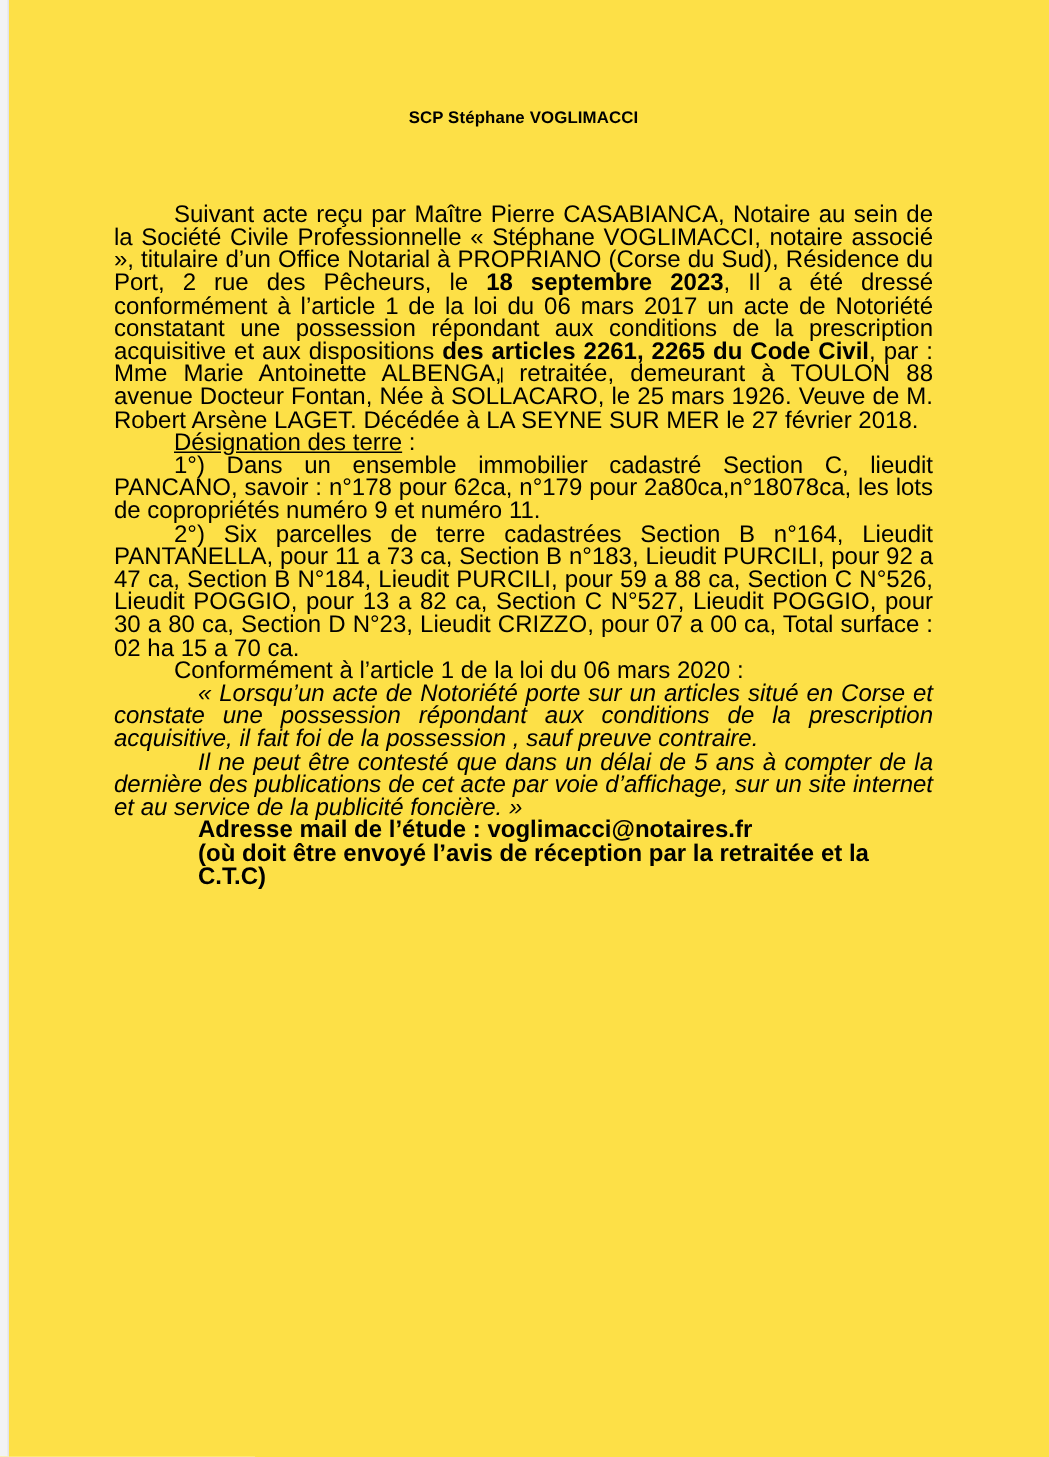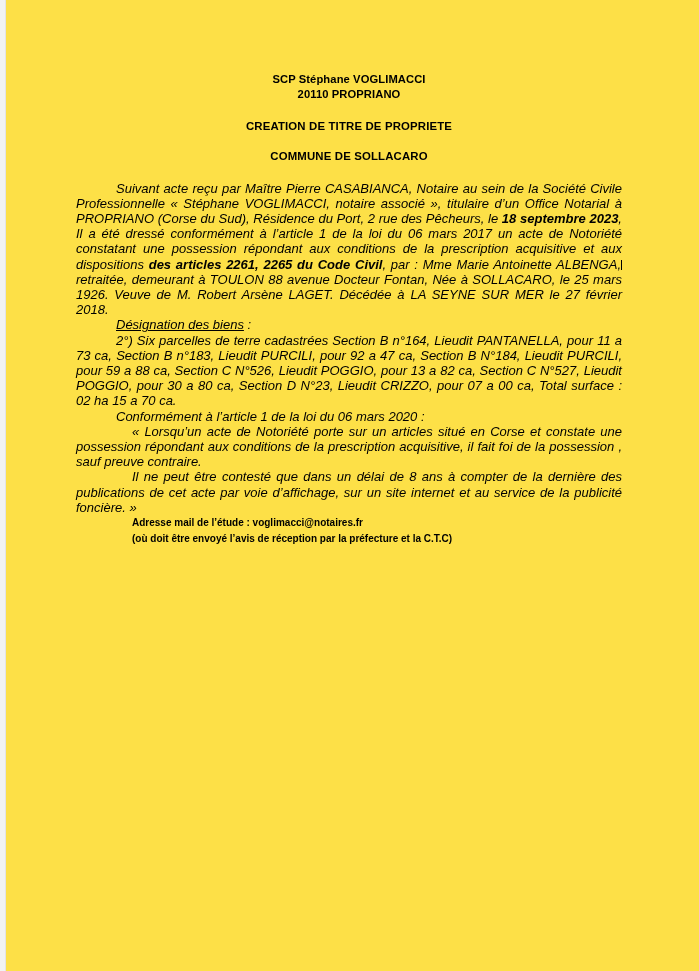--- a/index.html
+++ b/index.html
@@ -54,24 +54,23 @@
     font-weight: bold;
     font-size: 11.4px;
     line-height: 15px;
     letter-spacing: 0.15px;
   }
   .body-gap { height: 17px; }
   p.body {
     margin: 0;
     text-align: justify;
     text-justify: inter-word;
-    font-size: 13px;
+    font-size: 16px;
     line-height: 15.2px;
     hyphens: none;
-    font-style: italic;
   }
   p.ind {
     text-indent: 40px;
   }
   p.ind-lg {
     text-indent: 56px;
   }
   .b { font-weight: bold; }
   .i { font-style: italic; }
   .u { text-decoration: underline; }
@@ -79,58 +78,56 @@
     display: inline-block;
     width: 1px;
     height: 10px;
     background: #000;
     vertical-align: -1px;
     margin: 0 0 0 0;
   }
   .foot {
     margin: 0;
     font-weight: bold;
-    font-size: 10px;
+    font-size: 16px;
     line-height: 15.6px;
     text-align: left;
     padding-left: 56px;
   }
 </style>
 </head>
 <body>
 
 <div id="page">
   <div id="page-edge"></div>
 
   <div class="sheet">
 
     <div class="hdr">SCP Stéphane VOGLIMACCI</div>
-    <div class="hdr">20110 PROPRIANO</div>
 
     <div class="hdr-gap-a"></div>
 
-    <div class="title-line">CREATION DE TITRE DE PROPRIETE</div>
 
     <div class="hdr-gap-b"></div>
 
-    <div class="title-line">COMMUNE DE SOLLACARO</div>
 
     <div class="body-gap"></div>
 
     <p class="body ind"><span>Suivant acte reçu par Maître Pierre CASABIANCA, Notaire au sein de la Société Civile Professionnelle « Stéphane VOGLIMACCI, notaire associé », titulaire d’un Office Notarial à PROPRIANO (Corse du Sud), Résidence du Port, 2 rue des Pêcheurs, le </span><span class="b">18 septembre 2023</span><span>, Il a été dressé conformément à l’article 1 de la loi du 06 mars 2017 un acte de Notoriété constatant une possession répondant aux conditions de la prescription acquisitive et aux dispositions </span><span class="b">des articles 2261, 2265 du Code Civil</span><span>, par : Mme Marie Antoinette ALBENGA,</span><span class="caret"></span><span> retraitée, demeurant à TOULON 88 avenue Docteur Fontan, Née à SOLLACARO, le 25 mars 1926. Veuve de M. Robert Arsène LAGET. Décédée à LA SEYNE SUR MER le 27 février 2018.</span></p>
 
-    <p class="body ind"><span class="u">Désignation des biens</span><span> :</span></p>
+    <p class="body ind"><span class="u">Désignation des terre</span><span> :</span></p>
 
+    <p class="body ind">1°) Dans un ensemble immobilier cadastré Section C, lieudit PANCANO, savoir : n°178 pour 62ca, n°179 pour 2a80ca,n°18078ca, les lots de copropriétés numéro 9 et numéro 11.</p>
 
     <p class="body ind">2°) Six parcelles de terre cadastrées Section B n°164, Lieudit PANTANELLA, pour 11 a 73 ca, Section B n°183, Lieudit PURCILI, pour 92 a 47 ca, Section B N°184, Lieudit PURCILI, pour 59 a 88 ca, Section C N°526, Lieudit POGGIO, pour 13 a 82 ca, Section C N°527, Lieudit POGGIO, pour 30 a 80 ca, Section D N°23, Lieudit CRIZZO, pour 07 a 00 ca, Total surface : 02 ha 15 a 70 ca.</p>
 
     <p class="body ind">Conformément à l’article 1 de la loi du 06 mars 2020 :</p>
 
     <p class="body ind-lg i">« Lorsqu’un acte de Notoriété porte sur un articles situé en Corse et constate une possession répondant aux conditions de la prescription acquisitive, il fait foi de la possession , sauf preuve contraire.</p>
 
-    <p class="body ind-lg i">Il ne peut être contesté que dans un délai de 8 ans à compter de la dernière des publications de cet acte par voie d’affichage, sur un site internet et au service de la publicité foncière. »</p>
+    <p class="body ind-lg i">Il ne peut être contesté que dans un délai de 5 ans à compter de la dernière des publications de cet acte par voie d’affichage, sur un site internet et au service de la publicité foncière. »</p>
 
     <p class="foot">Adresse mail de l’étude : voglimacci@notaires.fr</p>
 
-    <p class="foot">(où doit être envoyé l’avis de réception par la préfecture et la C.T.C)</p>
+    <p class="foot">(où doit être envoyé l’avis de réception par la retraitée et la C.T.C)</p>
 
   </div>
 </div>
 
 </body></html>

